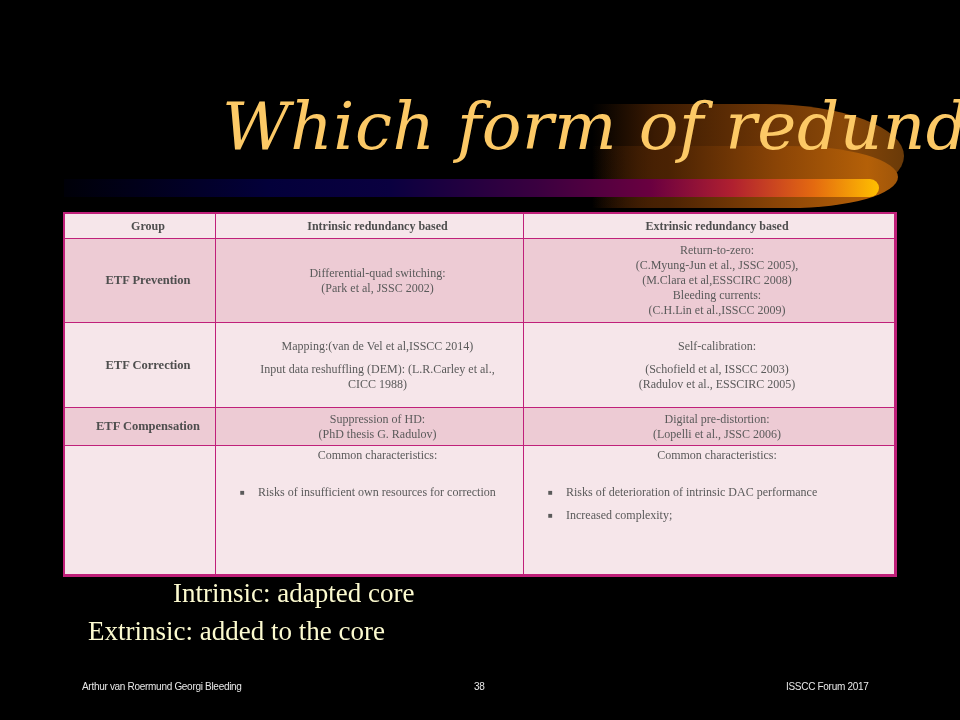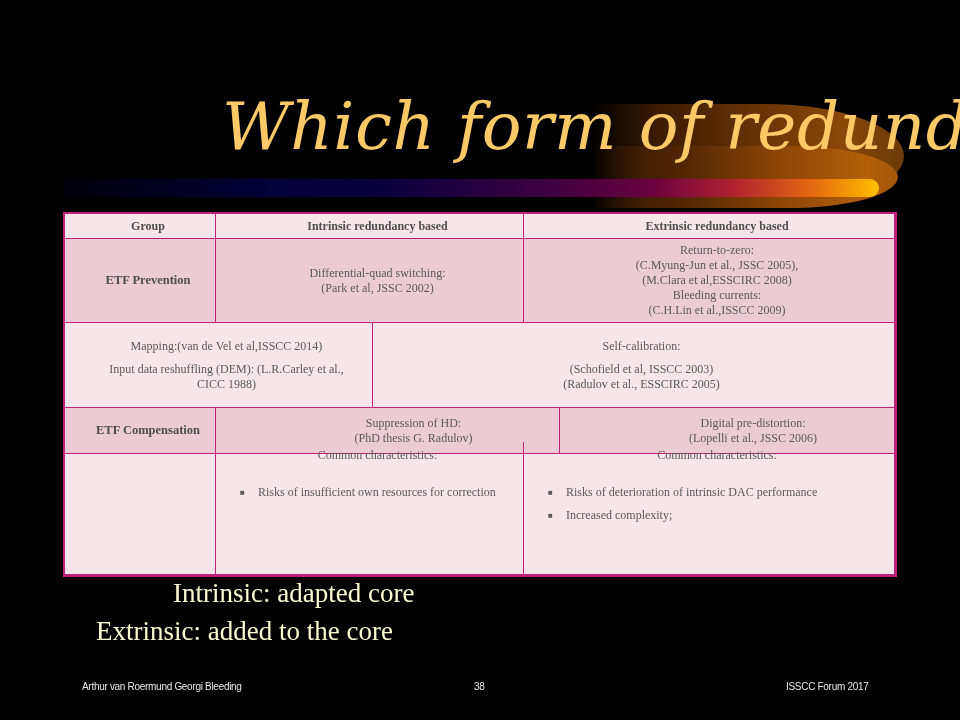--- a/index.html
+++ b/index.html
@@ -51,21 +51,21 @@
     .top { justify-content: flex-start; padding-top: 6px; }
     .bullets { align-self: stretch; text-align: left; margin-top: 22px; }
     .bullet { display: flex; padding-left: 8px; margin-bottom: 8px; }
     .bullet .dot { width: 18px; flex: none; font-size: 8px; line-height: 15px; }
 
     .caption {
       position: absolute; font-family: "Liberation Serif", "DejaVu Serif", serif;
       font-size: 27px; color: #fdfbd0; white-space: nowrap;
     }
     .cap1 { left: 173px; top: 578px; }
-    .cap2 { left: 96px; top: 616px; }
+    .cap2 { left: 88px; top: 616px; }
 
     .footer {
       position: absolute; top: 681px; font-family: "Liberation Sans", "DejaVu Sans", sans-serif;
       font-size: 10px; color: #e8e8e8; letter-spacing: -0.3px; white-space: nowrap;
     }
     .f-left { left: 82px; }
     .f-mid { left: 474px; }
     .f-right { left: 786px; }
   </style>
 </head>
@@ -94,35 +94,36 @@
     <div class="cell c3">
       <div>Return-to-zero:</div>
       <div>(C.Myung-Jun et al., JSSC 2005),</div>
       <div>(M.Clara et al,ESSCIRC 2008)</div>
       <div>Bleeding currents:</div>
       <div>(C.H.Lin et al.,ISSCC 2009)</div>
     </div>
   </div>
 
   <div class="row" style="top:109px;height:85px;">
+    <div class="cell c1 grp">ETF  Correction</div>
     <div class="cell c2">
       <div>Mapping:(van de Vel et al,ISSCC 2014)</div>
       <div class="gap"></div>
       <div>Input data reshuffling (DEM): (L.R.Carley et al.,</div>
       <div>CICC 1988)</div>
     </div>
     <div class="cell c3">
       <div>Self-calibration:</div>
       <div class="gap"></div>
       <div>(Schofield et al, ISSCC 2003)</div>
       <div>(Radulov et al., ESSCIRC 2005)</div>
     </div>
   </div>
 
-  <div class="row alt" style="top:194px;height:46px;gap:36px;">
+  <div class="row alt" style="top:194px;height:38px;">
     <div class="cell c1 grp">ETF  Compensation</div>
     <div class="cell c2">
       <div>Suppression of HD:</div>
       <div>(PhD thesis G. Radulov)</div>
     </div>
     <div class="cell c3">
       <div>Digital pre-distortion:</div>
       <div>(Lopelli et al., JSSC 2006)</div>
     </div>
   </div>

